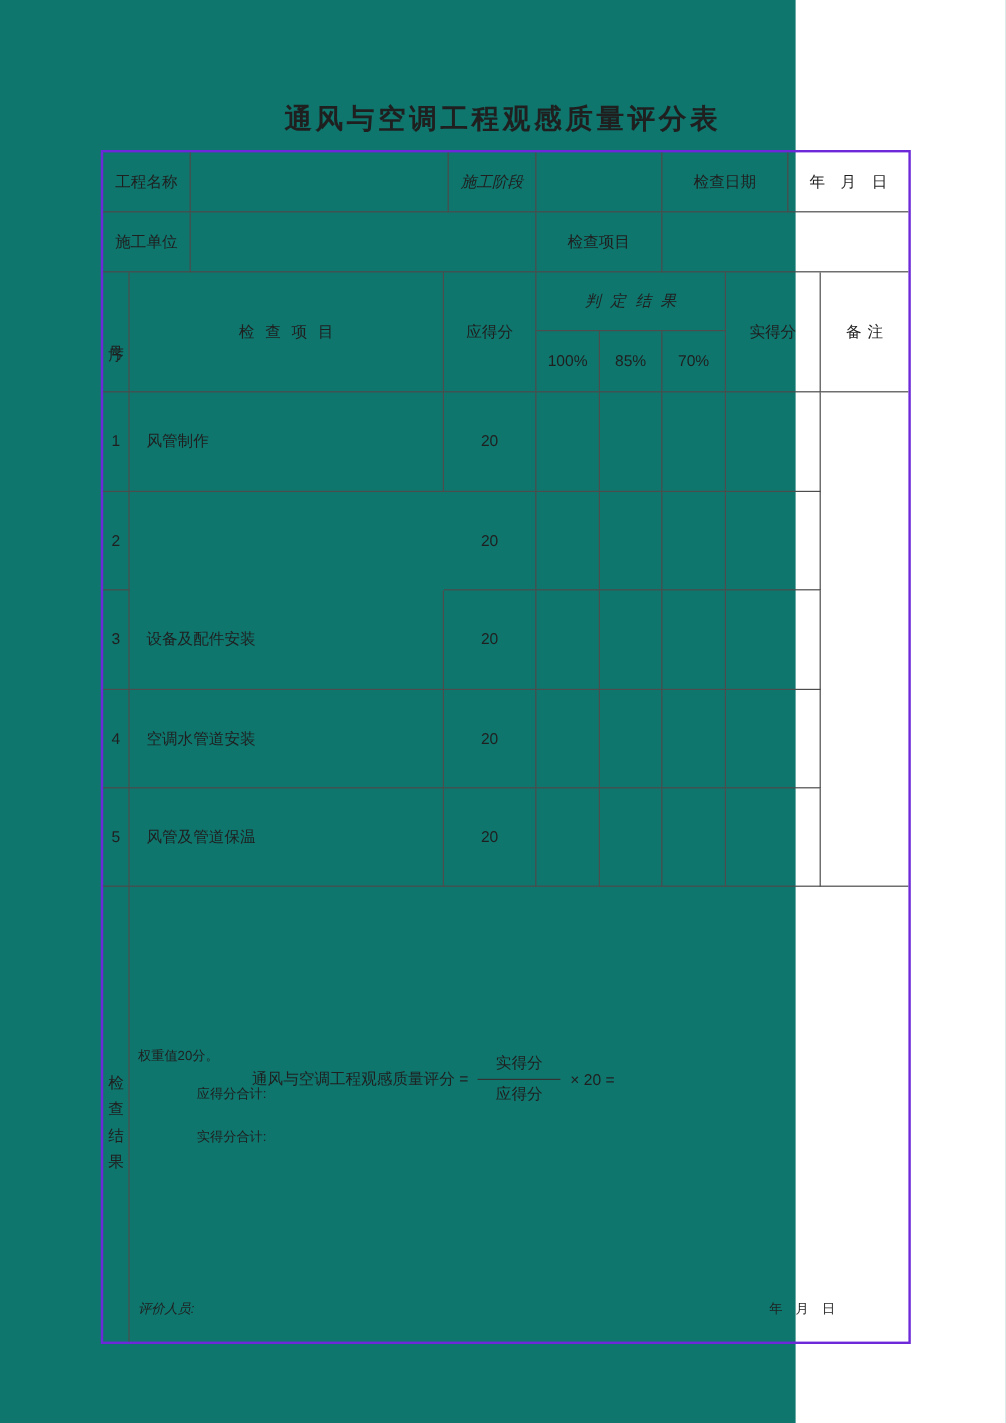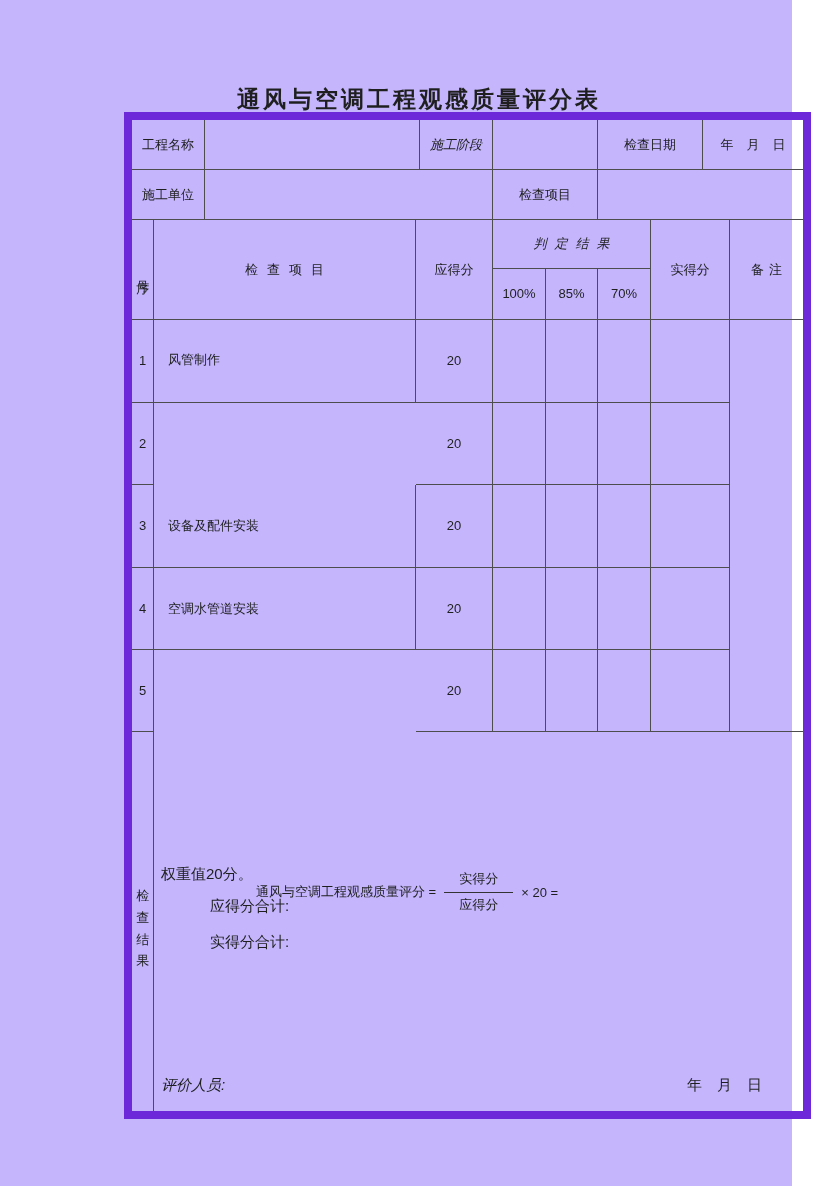--- a/index.html
+++ b/index.html
@@ -1,34 +1,34 @@
 <!DOCTYPE html>
 <html><head>
 <meta charset="utf-8">
 <style>
   html,body{margin:0;padding:0;background:#fff;}
-  #page{position:relative;width:792px;height:1186px;background:#c4b5fd;
+  #page{position:relative;width:663px;height:1186px;background:#0f766e;
         font-family:"Liberation Sans",sans-serif;color:#1f1f1f;}
   #title{position:absolute;left:0;top:84px;width:838px;text-align:center;
          font-size:23px;font-weight:bold;letter-spacing:3px;}
-  #sheet{position:absolute;left:84px;top:112px;width:671px;height:991px;
-         border:8px solid #6d28d9;box-sizing:content-box;margin-left:40px;}
+  #sheet{position:absolute;left:84px;top:125px;width:671px;height:991px;
+         border:2px solid #6d28d9;box-sizing:content-box;}
   .cell{position:absolute;box-sizing:border-box;
         border-right:1px solid #4d4d4d;border-bottom:1px solid #4d4d4d;
         display:flex;align-items:center;justify-content:center;
         font-size:13px;line-height:1.2;}
   .nr{border-right:none;}
   .nb{border-bottom:none;}
   .left{justify-content:flex-start;padding-left:14px;}
   .ls9{letter-spacing:9px;padding-left:9px;}
   .ls8{letter-spacing:8px;padding-left:8px;font-style:italic;}
   .ls5{letter-spacing:5px;padding-left:5px;}
   .vtext{writing-mode:vertical-lr;text-orientation:upright;}
   .vgap{letter-spacing:22px;}
-  .free{position:absolute;font-size:15px;white-space:pre;}
+  .free{position:absolute;font-size:11px;white-space:pre;}
   #formula{position:absolute;display:flex;align-items:center;gap:8px;font-size:13px;}
   .frac{display:inline-block;text-align:center;}
   .frac .num{display:block;padding:0 15px 4px;border-bottom:1px solid #333;}
   .frac .den{display:block;padding:3px 15px 0;}
 </style>
 </head>
 <body>
 
 <div id="page">
 
@@ -52,21 +52,21 @@
     <div class="cell ls9" style="left:22px;top:100px;width:262px;height:100px;">检查项目</div>
     <div class="cell" style="left:284px;top:100px;width:77px;height:100px;">应得分</div>
     <div class="cell ls8" style="left:361px;top:100px;width:158px;height:49px;">判定结果</div>
     <div class="cell" style="left:361px;top:149px;width:53px;height:51px;">100%</div>
     <div class="cell" style="left:414px;top:149px;width:52px;height:51px;">85%</div>
     <div class="cell" style="left:466px;top:149px;width:53px;height:51px;">70%</div>
     <div class="cell" style="left:519px;top:100px;width:79px;height:100px;">实得分</div>
     <div class="cell nr ls5" style="left:598px;top:100px;width:73px;height:100px;">备注</div>
 
     <div class="cell" style="left:0;top:200px;width:22px;height:83px;">1</div>
-    <div class="cell left" style="left:22px;top:200px;width:262px;height:83px;font-family:Liberation Mono, monospace;">风管制作</div>
+    <div class="cell left" style="left:22px;top:200px;width:262px;height:83px;">风管制作</div>
     <div class="cell" style="left:284px;top:200px;width:77px;height:83px;">20</div>
     <div class="cell" style="left:361px;top:200px;width:53px;height:83px;"></div>
     <div class="cell" style="left:414px;top:200px;width:52px;height:83px;"></div>
     <div class="cell" style="left:466px;top:200px;width:53px;height:83px;"></div>
     <div class="cell" style="left:519px;top:200px;width:79px;height:83px;"></div>
 
     <div class="cell" style="left:0;top:283px;width:22px;height:82px;">2</div>
     <div class="cell" style="left:284px;top:283px;width:77px;height:82px;">20</div>
     <div class="cell" style="left:361px;top:283px;width:53px;height:82px;"></div>
     <div class="cell" style="left:414px;top:283px;width:52px;height:82px;"></div>
@@ -83,20 +83,21 @@
 
     <div class="cell" style="left:0;top:448px;width:22px;height:82px;">4</div>
     <div class="cell left" style="left:22px;top:448px;width:262px;height:82px;">空调水管道安装</div>
     <div class="cell" style="left:284px;top:448px;width:77px;height:82px;">20</div>
     <div class="cell" style="left:361px;top:448px;width:53px;height:82px;"></div>
     <div class="cell" style="left:414px;top:448px;width:52px;height:82px;"></div>
     <div class="cell" style="left:466px;top:448px;width:53px;height:82px;"></div>
     <div class="cell" style="left:519px;top:448px;width:79px;height:82px;"></div>
 
     <div class="cell" style="left:0;top:530px;width:22px;height:82px;">5</div>
+    <div class="cell left" style="left:22px;top:530px;width:262px;height:82px;">风管及管道保温</div>
     <div class="cell" style="left:284px;top:530px;width:77px;height:82px;">20</div>
     <div class="cell" style="left:361px;top:530px;width:53px;height:82px;"></div>
     <div class="cell" style="left:414px;top:530px;width:52px;height:82px;"></div>
     <div class="cell" style="left:466px;top:530px;width:53px;height:82px;"></div>
     <div class="cell" style="left:519px;top:530px;width:79px;height:82px;"></div>
 
     <div class="cell nr" style="left:598px;top:200px;width:73px;height:412px;"></div>
 
     <div class="cell nb vtext vgap" style="left:0;top:612px;width:22px;height:379px;">检查结果</div>
     <div class="cell nr nb" style="left:22px;top:612px;width:649px;height:379px;justify-content:flex-start;align-items:flex-start;"></div>

